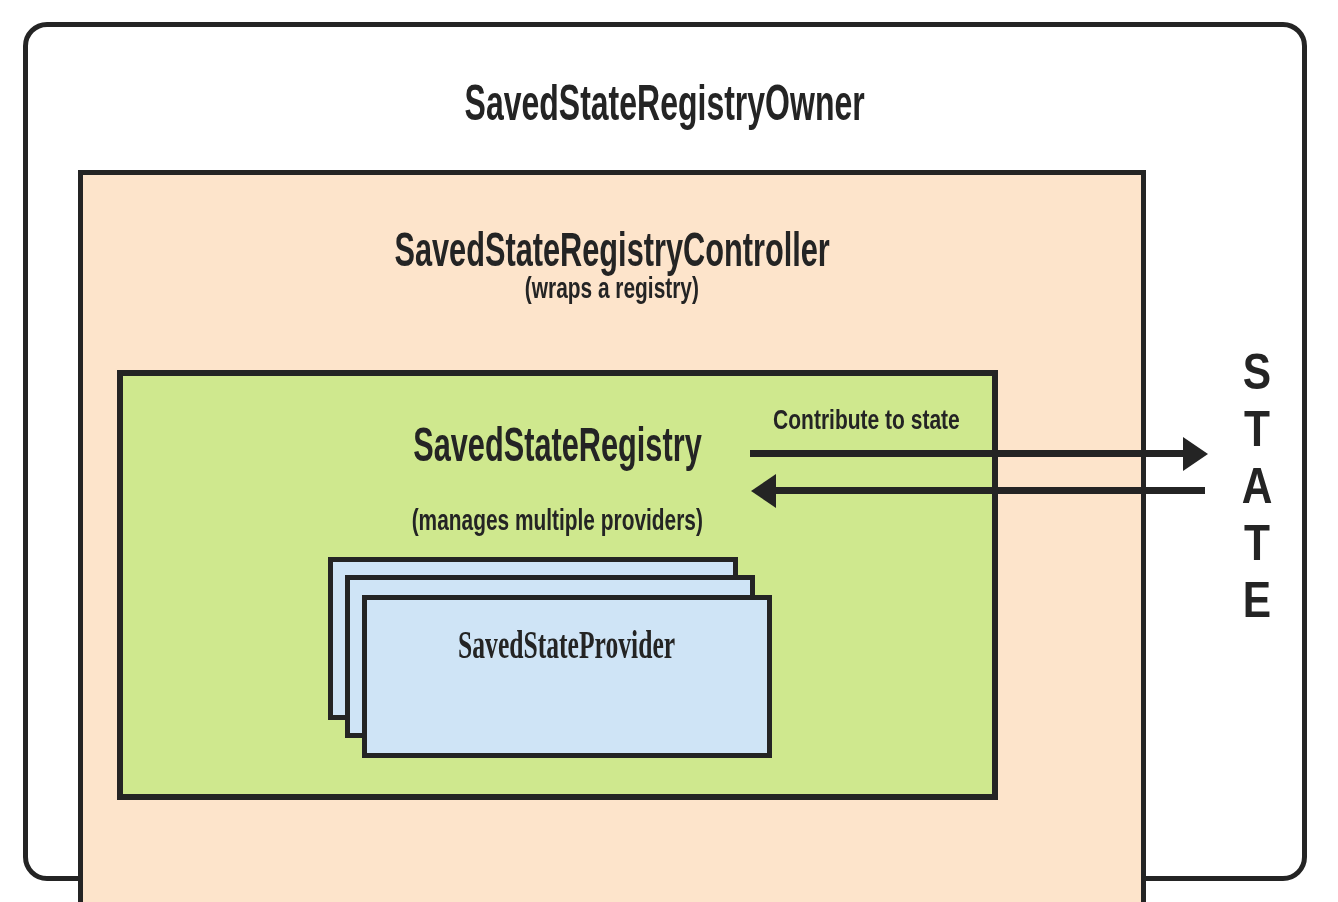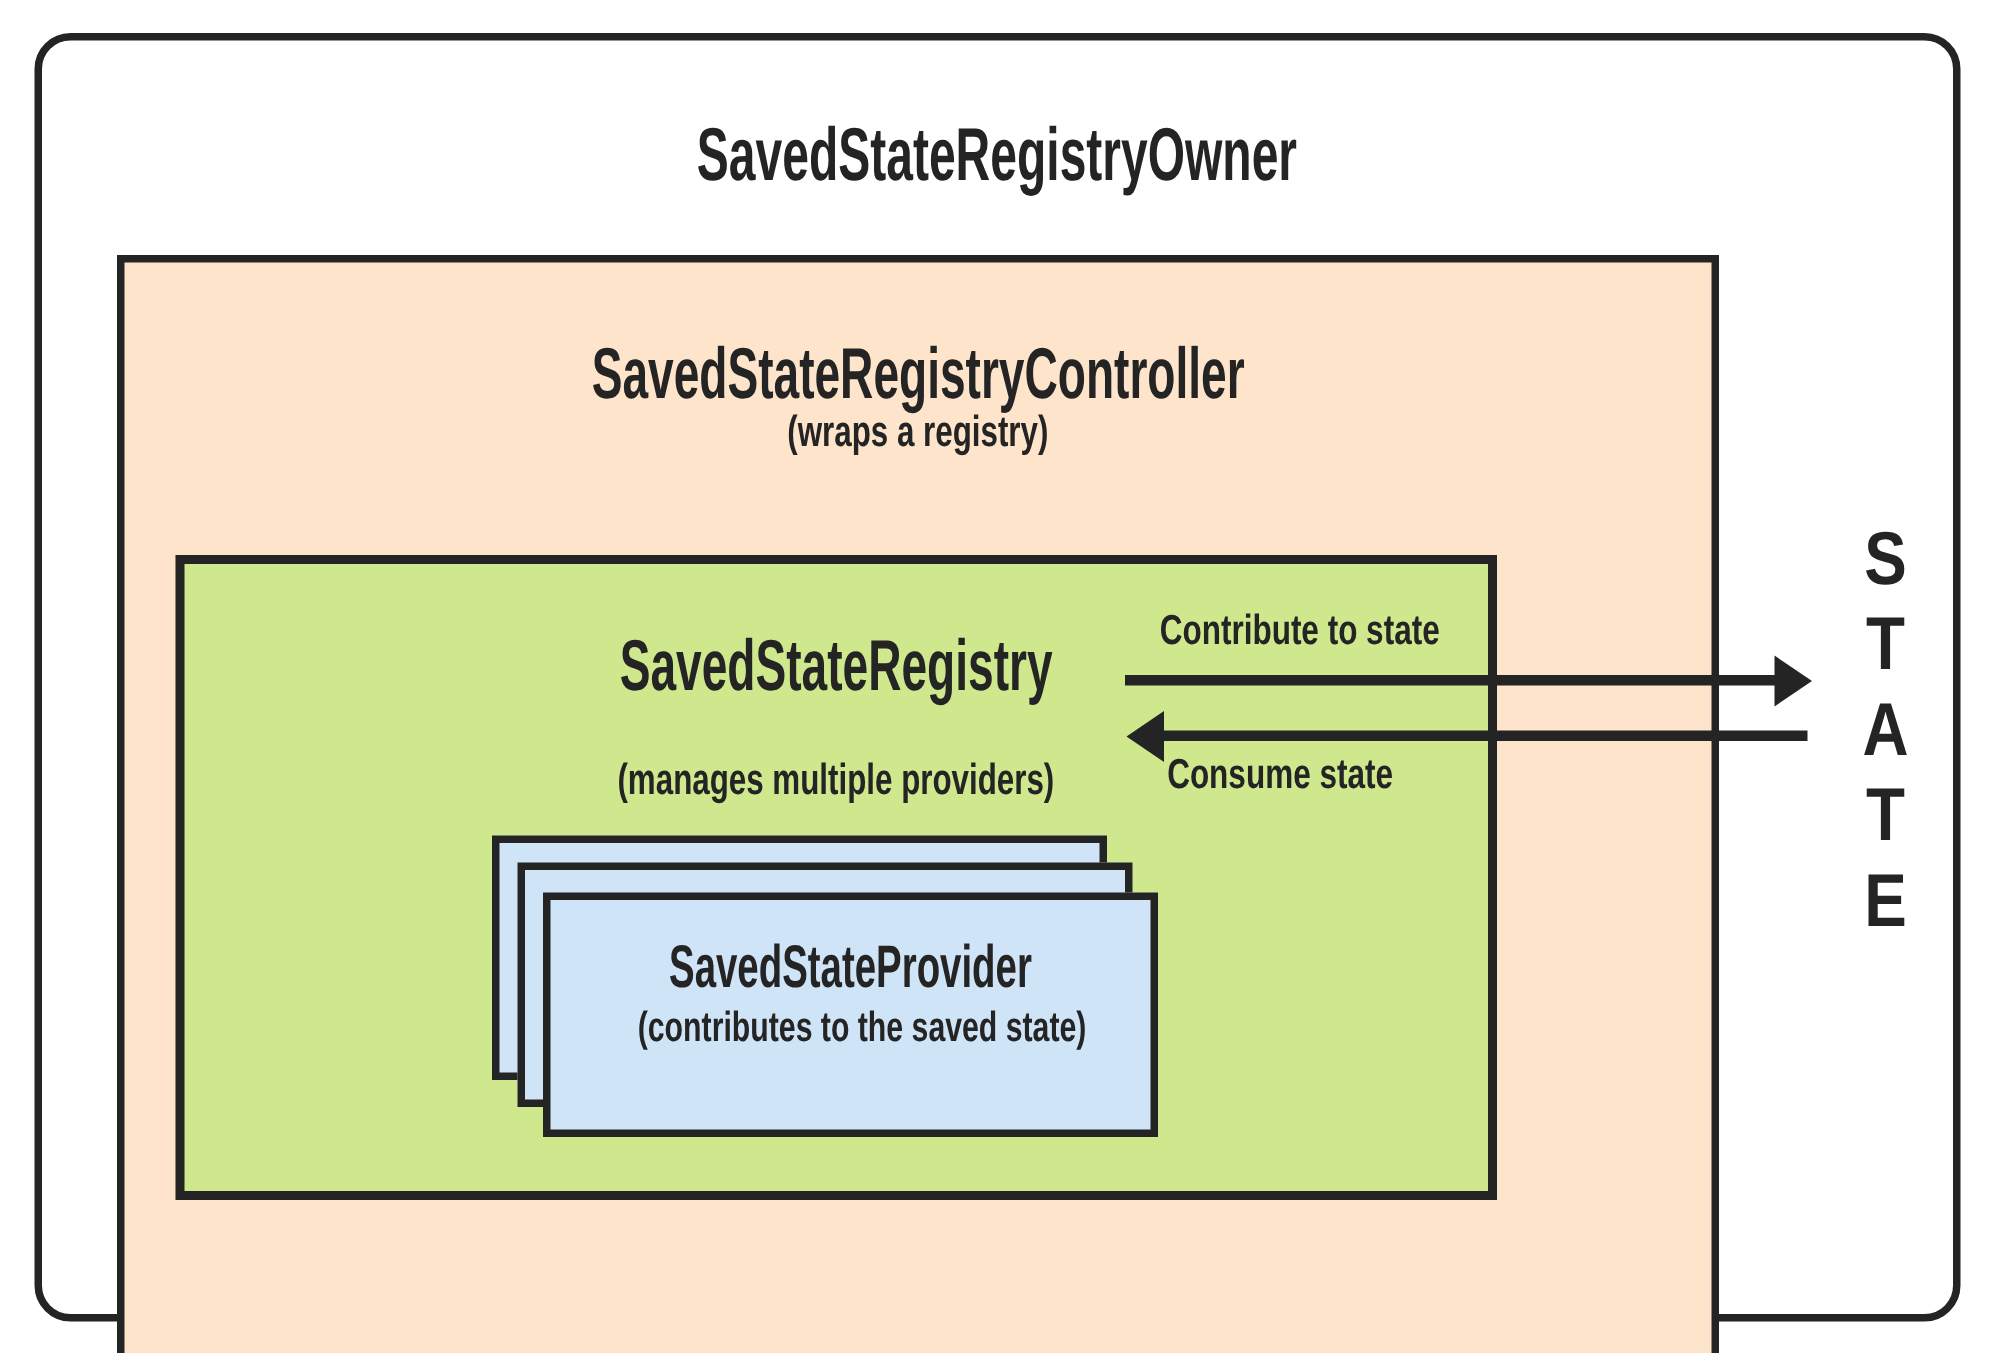--- a/index.html
+++ b/index.html
@@ -56,21 +56,21 @@
 
   .title-xl { font-size: 50px; line-height: 52px; height: 52px; }
   .title-lg { font-size: 48px; line-height: 50px; height: 50px; }
   .subtitle { font-size: 29px; line-height: 32px; height: 32px; text-align: center; }
 
   .owner-title      { top: 50px; }
   .controller-title { top: 50px; }
   .controller-sub   { top: 97px; }
   .registry-title   { top: 44px; }
   .registry-sub     { top: 92px; margin-top: 36px; }
-  .provider-title   { top: 24px; font-size: 40px; line-height: 42px; height: 42px; }
+  .provider-title   { top: 24px; font-size: 40px; line-height: 42px; height: 42px; font-family: Liberation Serif, serif; }
   .provider-sub     { top: 70px; font-size: 28px; line-height: 30px; height: 30px; }
 
   
   .flow-line {
     height: 7px;
     background: var(--ink, #242424);
   }
   .line-contribute { left: 750px; top: 450px; width: 437px; }
   .line-consume    { left: 775px; top: 487px; width: 430px; }
   .arrow-head { width: 0; height: 0; }
@@ -126,39 +126,33 @@
         <div class="abs tc subtitle registry-sub">
           <span class="cxs">(manages multiple providers)</span>
         </div>
 
         <div class="abs provider-card provider-back"></div>
         <div class="abs provider-card provider-middle"></div>
         <div class="abs provider-card provider-front">
           <div class="abs tc provider-title">
             <span class="cx">SavedStateProvider</span>
           </div>
-          <div class="abs tc provider-sub">
-            <span class="cxs">(contributes to the saved state)</span>
-          </div>
         </div>
       </div>
     </div>
   </div>
 
   <div class="abs flow-label lbl-contribute">
     <span class="cxl">Contribute to state</span>
   </div>
   <div class="abs flow-line line-contribute"></div>
   <div class="abs arrow-head head-contribute"></div>
 
   <div class="abs flow-line line-consume"></div>
   <div class="abs arrow-head head-consume"></div>
-  <div class="abs flow-label lbl-consume">
-    <span class="cxl">Consume state</span>
-  </div>
 
   <div class="abs state-label">
       <div>S</div>
       <div>T</div>
       <div>A</div>
       <div>T</div>
       <div>E</div>
     </div>
 
 </div>

